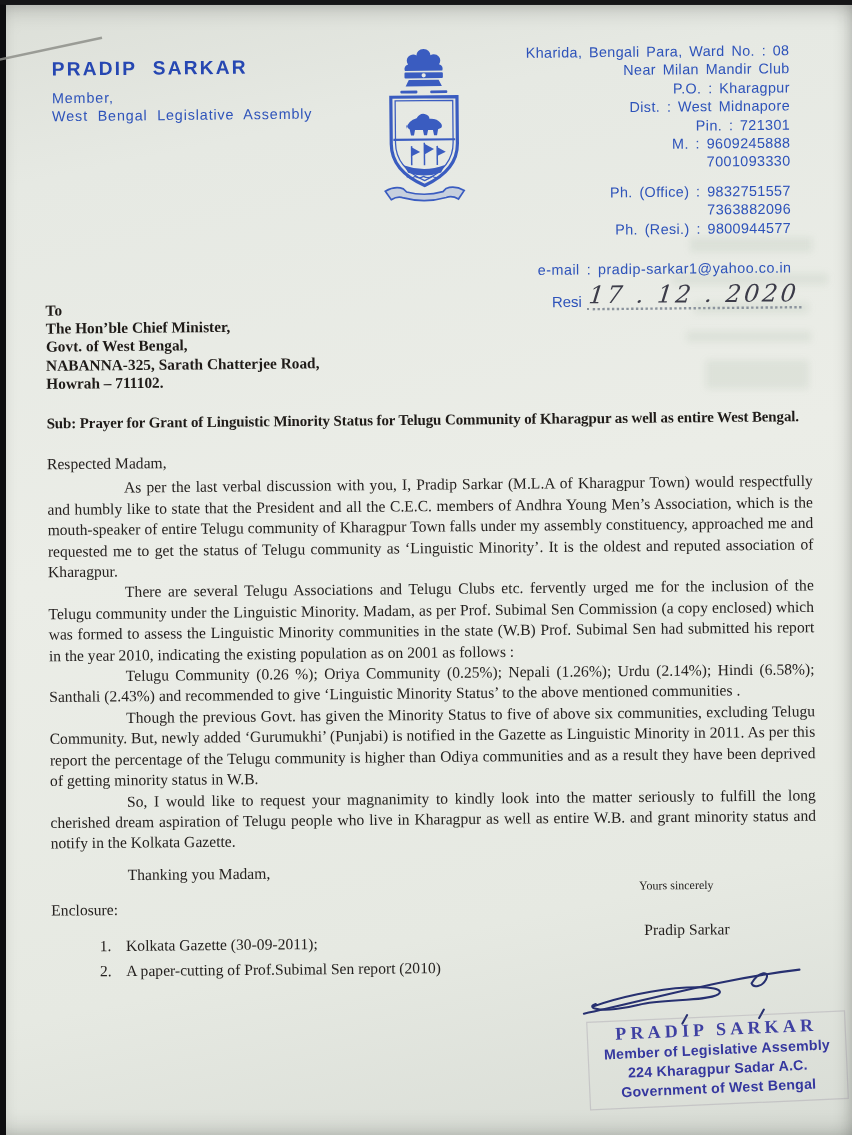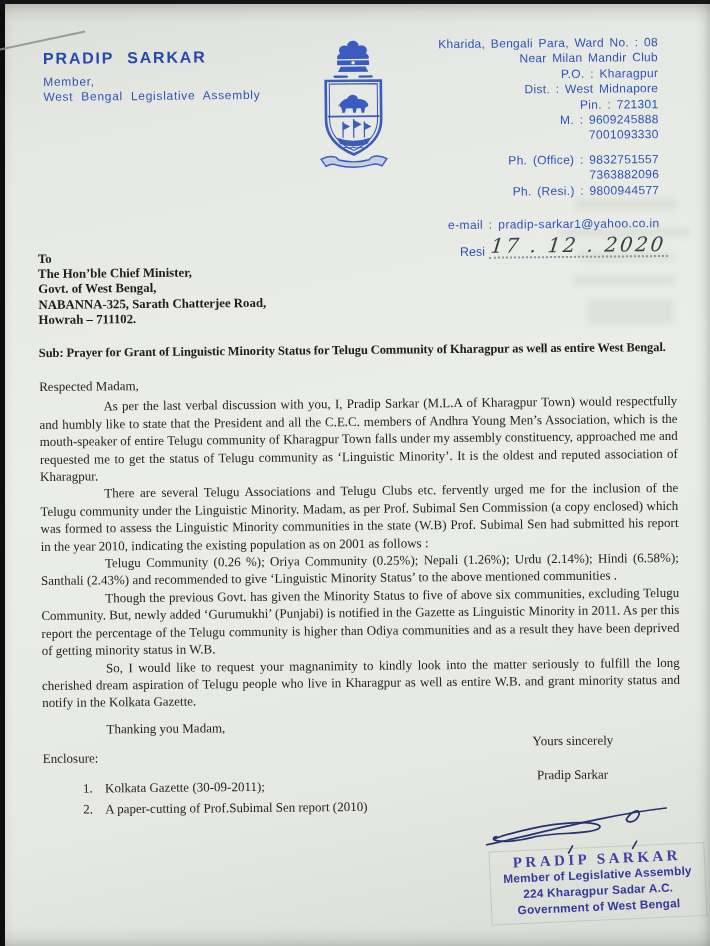--- a/index.html
+++ b/index.html
@@ -46,21 +46,21 @@
   .letter-col{position:absolute;left:40px;width:638px;top:375px;color:#262220;font-size:13px;
               line-height:17.4px;text-align:justify;}
   .letter-col p{margin:0;text-indent:64px;}
   .salutation{text-indent:0 !important;margin-bottom:3px !important;}
   .closing{margin-top:9px !important;}
   .enclosure-label{margin-top:12px;text-indent:0;font-size:13px;}
   .enclosure-list{margin-top:10px;padding-left:40px;line-height:21.5px;text-align:left;}
   .enclosure-item .num{display:inline-block;width:22px;}
 
   
-  .valediction{position:absolute;left:530px;top:735px;font-size:13px;color:#262220;}
+  .valediction{position:absolute;left:530px;top:735px;font-size:10px;color:#262220;}
   .signoff-name{position:absolute;left:534px;top:769px;font-size:13px;color:#262220;}
   .signature{position:absolute;left:477px;top:798px;width:190px;height:60px;}
   .stamp{position:absolute;left:486px;top:849px;width:210px;transform:rotate(-2deg);text-align:center;
          color:#2d2f9c;border:1px solid rgba(140,130,150,.28);padding:3px 2px 5px;}
   .stamp-name{font-family:"Liberation Serif",serif;font-size:15px;font-weight:bold;letter-spacing:3.5px;opacity:.9;}
   .stamp-line{font-family:"Liberation Sans",sans-serif;font-size:11.8px;font-weight:bold;line-height:15.8px;
               letter-spacing:.2px;opacity:.95;}
 </style>
 </head>
 <body>

